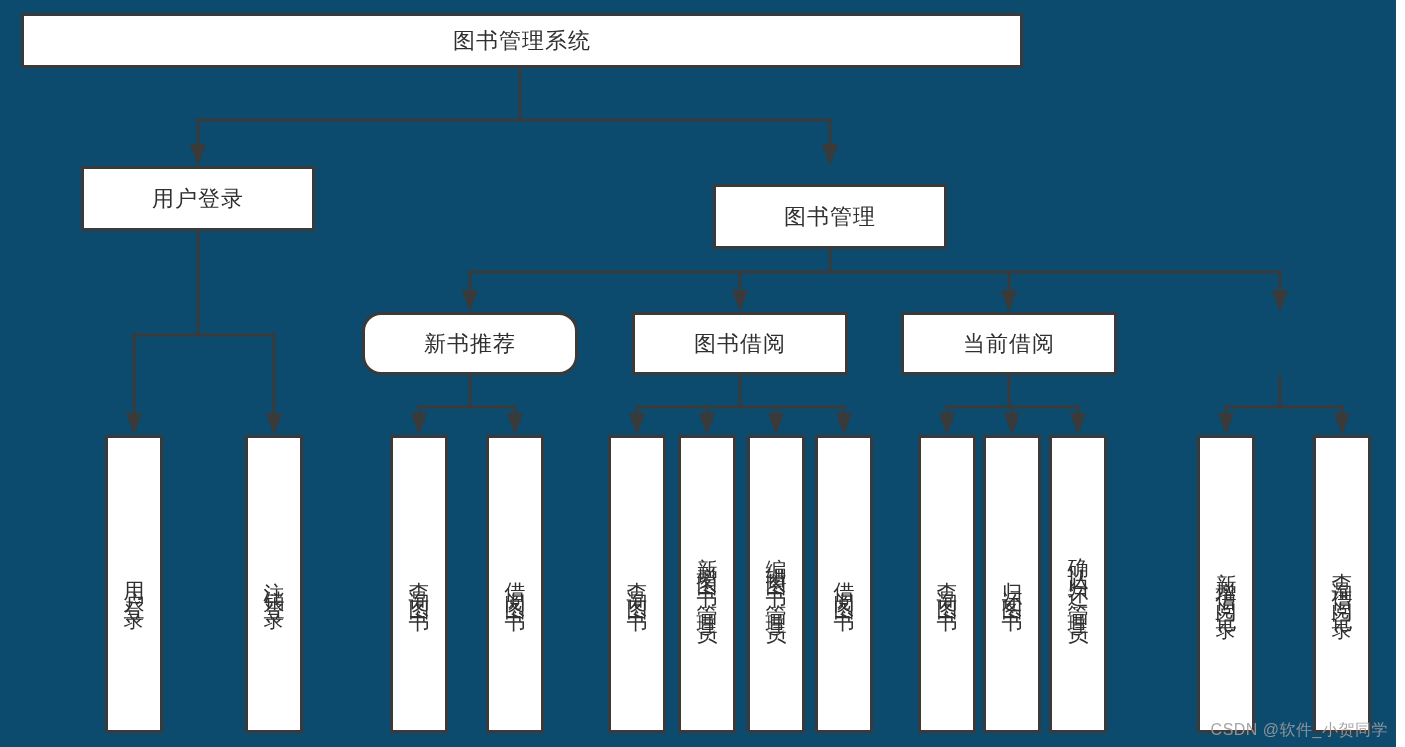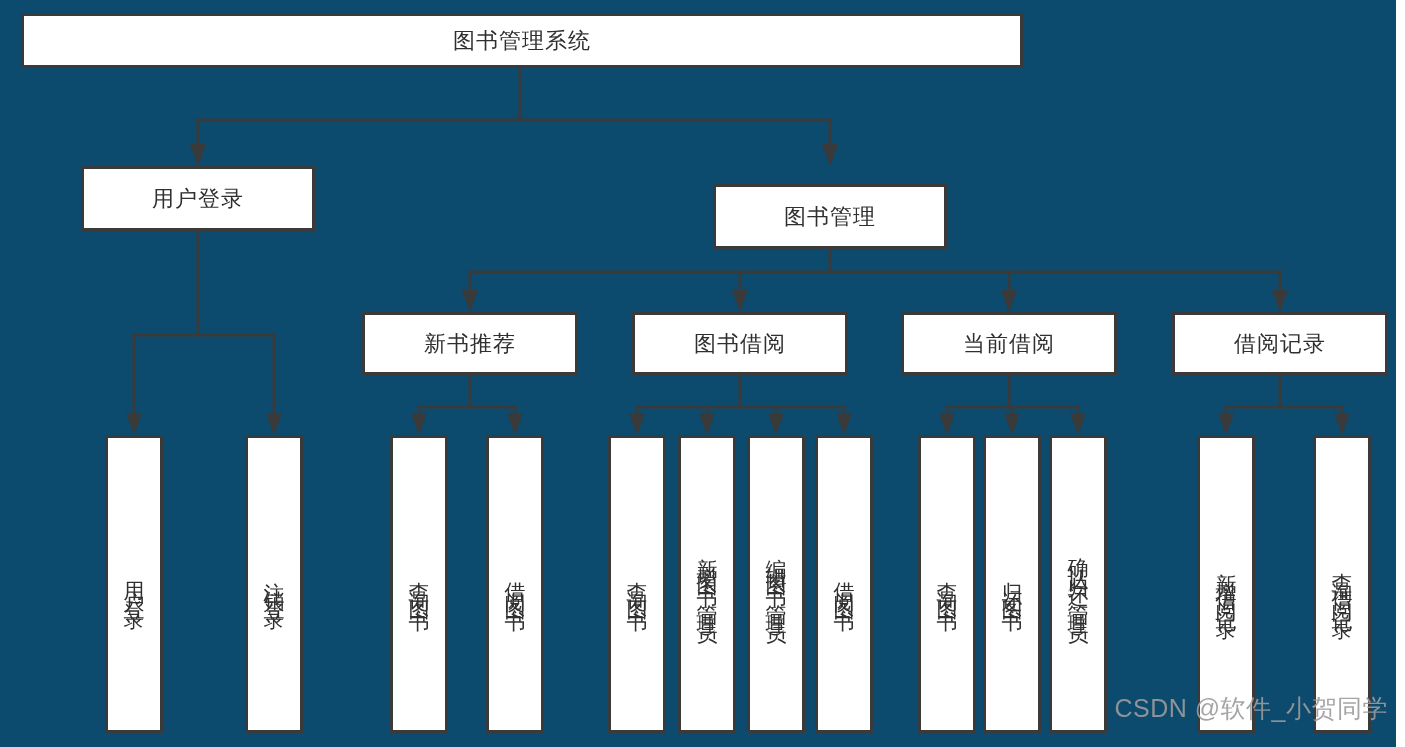--- a/index.html
+++ b/index.html
@@ -47,22 +47,22 @@
     writing-mode: vertical-rl;
     text-orientation: mixed;
     font-size: 21px;
     letter-spacing: 0.45em;
     line-height: 1.05;
     white-space: nowrap;
   }
   .watermark {
     position: absolute;
     right: 8px;
-    bottom: 22px;
-    font-size: 25px;
+    bottom: 6px;
+    font-size: 16px;
     color: #9c9c9c;
     opacity: 0.9;
     z-index: 3;
     letter-spacing: 0.5px;
   }
 </style>
 </head>
 <body>
 
 <div id="canvas">
@@ -137,32 +137,29 @@
     <span>图书管理系统</span>
   </div>
 
   <div class="box box-h" style="left:81px; top:166px; width:234px; height:65px;">
     <span>用户登录</span>
   </div>
   <div class="box box-h" style="left:713px; top:166px; width:234px; height:65px;margin-top:18px;">
     <span>图书管理</span>
   </div>
 
-  <div class="box box-h" style="left:362px; top:312px; width:216px; height:63px;">
+  <div class="box box-h" style="left:362px; top:312px; width:216px; height:63px;border-radius:19px;">
     <span>新书推荐</span>
   </div>
   <div class="box box-h" style="left:632px; top:312px; width:216px; height:63px;text-align:center;">
     <span>图书借阅</span>
   </div>
   <div class="box box-h" style="left:901px; top:312px; width:216px; height:63px;font-family:Liberation Mono, monospace;">
     <span>当前借阅</span>
   </div>
-  <div class="box box-h" style="left:1172px; top:312px; width:216px; height:63px;">
-    <span>借阅记录</span>
-  </div>
 
   <div class="box box-v" style="left:105px;">
     <span class="vtext">用户登录</span>
   </div>
   <div class="box box-v" style="left:245px;">
     <span class="vtext">注销登录</span>
   </div>
 
   <div class="box box-v" style="left:390px;">
     <span class="vtext">查询图书</span>

